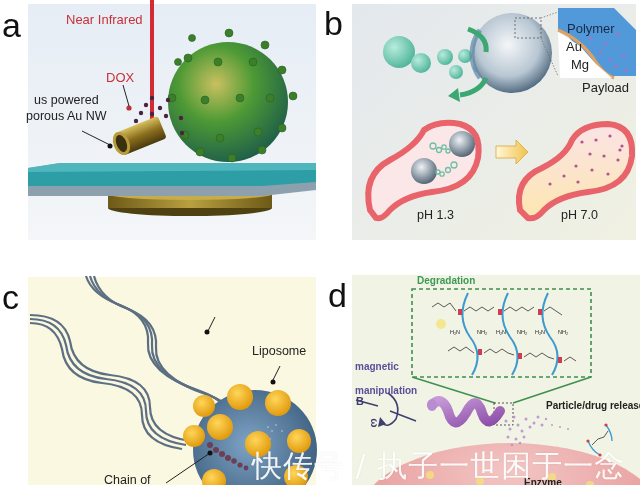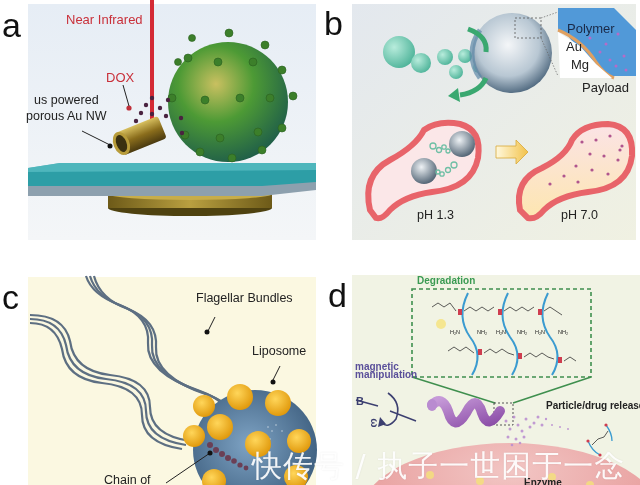--- a/index.html
+++ b/index.html
@@ -274,21 +274,20 @@
         <circle cx="296" cy="232" r="12"></circle>
     </g>
 
     <line x1="215" y1="72" x2="208" y2="86" stroke="#222" stroke-width="1"></line>
     <circle cx="207" cy="87" r="2.5" fill="#111"></circle>
     <line x1="280" y1="121" x2="273" y2="135" stroke="#222" stroke-width="1"></line>
     <circle cx="273" cy="137" r="2.5" fill="#111"></circle>
     <line x1="166" y1="238" x2="210" y2="208" stroke="#222" stroke-width="1"></line>
     <circle cx="210" cy="208" r="2.5" fill="#111"></circle>
   </svg>
-  <div class="txt" style="left:196px;top:46px;font-size:12.5px;">Flagellar Bundles</div>
   <div class="txt" style="left:252px;top:99px;font-size:12.5px;">Liposome</div>
   <div class="txt" style="left:104px;top:228px;font-size:12.5px;">Chain of</div>
 </div>
 
 <div class="panel" style="left:320px;top:245px;width:320px;height:240px;">
   <div class="plabel" style="left:8px;top:33px;">d</div>
   <svg width="320" height="240">
     <defs>
       <linearGradient id="dHelix" x1="0" y1="0" x2="1" y2="1">
         <stop offset="0" stop-color="#c69ad8"></stop>
@@ -375,21 +374,21 @@
       <circle cx="280" cy="210" r="1.6" fill="#cf3d4f"></circle>
       <circle cx="286" cy="180" r="1.6" fill="#cf3d4f"></circle>
 
     <line x1="36" y1="155" x2="58" y2="161" stroke="#3c3f70" stroke-width="1.4"></line>
     <line x1="70" y1="166" x2="96" y2="176" stroke="#3c3f70" stroke-width="1.4"></line>
     <path d="M68 148 Q82 158 76 174 Q68 184 62 178" fill="none" stroke="#3c3f70" stroke-width="1.6"></path>
     <polygon points="60,172 58,182 66,179" fill="#3c3f70"></polygon>
   </svg>
   <div class="txt" style="left:97px;top:30px;font-size:10px;font-weight:bold;color:#3a9a52;">Degradation</div>
   <div class="txt" style="left:35px;top:116px;font-size:10px;font-weight:bold;color:#5a4f9a;">magnetic</div>
-  <div class="txt" style="left:35px;top:124px;font-size:10px;font-weight:bold;color:#5a4f9a;">manipulation</div>
+  <div class="txt" style="left:35px;top:140px;font-size:10px;font-weight:bold;color:#5a4f9a;">manipulation</div>
   <div class="txt" style="left:36px;top:150px;font-size:11px;font-weight:bold;color:#3c3f70;">B</div>
   <div class="txt" style="left:50px;top:172px;font-size:11px;font-weight:bold;color:#3c3f70;transform:rotate(90deg);">ω</div>
   <div class="txt" style="left:226px;top:155px;font-size:10px;font-weight:bold;color:#222;">Particle/drug release</div>
   <div class="txt" style="left:204px;top:232px;font-size:10px;font-weight:bold;color:#222;">Enzyme</div>
   <div class="txt" style="left:130px;top:84px;font-size:5.5px;color:#222;">H₂N</div>
   <div class="txt" style="left:157px;top:84px;font-size:5.5px;color:#222;">NH₂</div>
   <div class="txt" style="left:176px;top:84px;font-size:5.5px;color:#222;">H₂N</div>
   <div class="txt" style="left:197px;top:84px;font-size:5.5px;color:#222;">NH₂</div>
   <div class="txt" style="left:215px;top:84px;font-size:5.5px;color:#222;">H₂N</div>
   <div class="txt" style="left:238px;top:84px;font-size:5.5px;color:#222;">NH₂</div>

